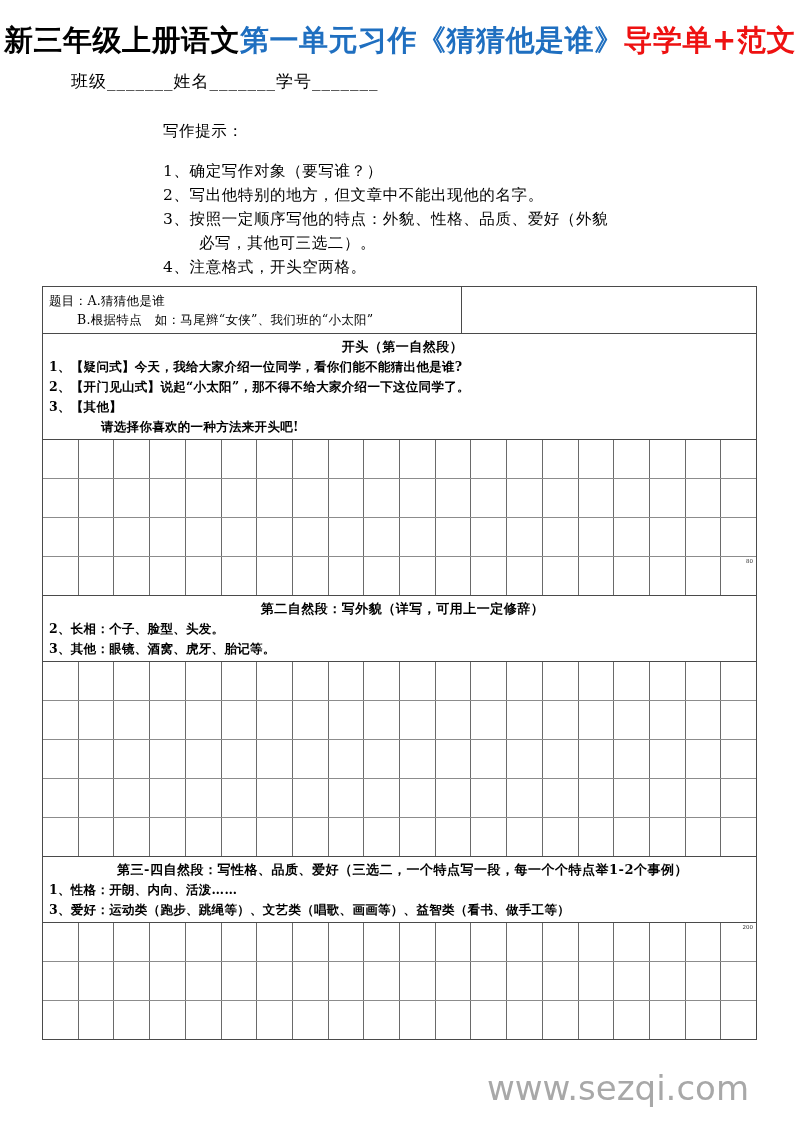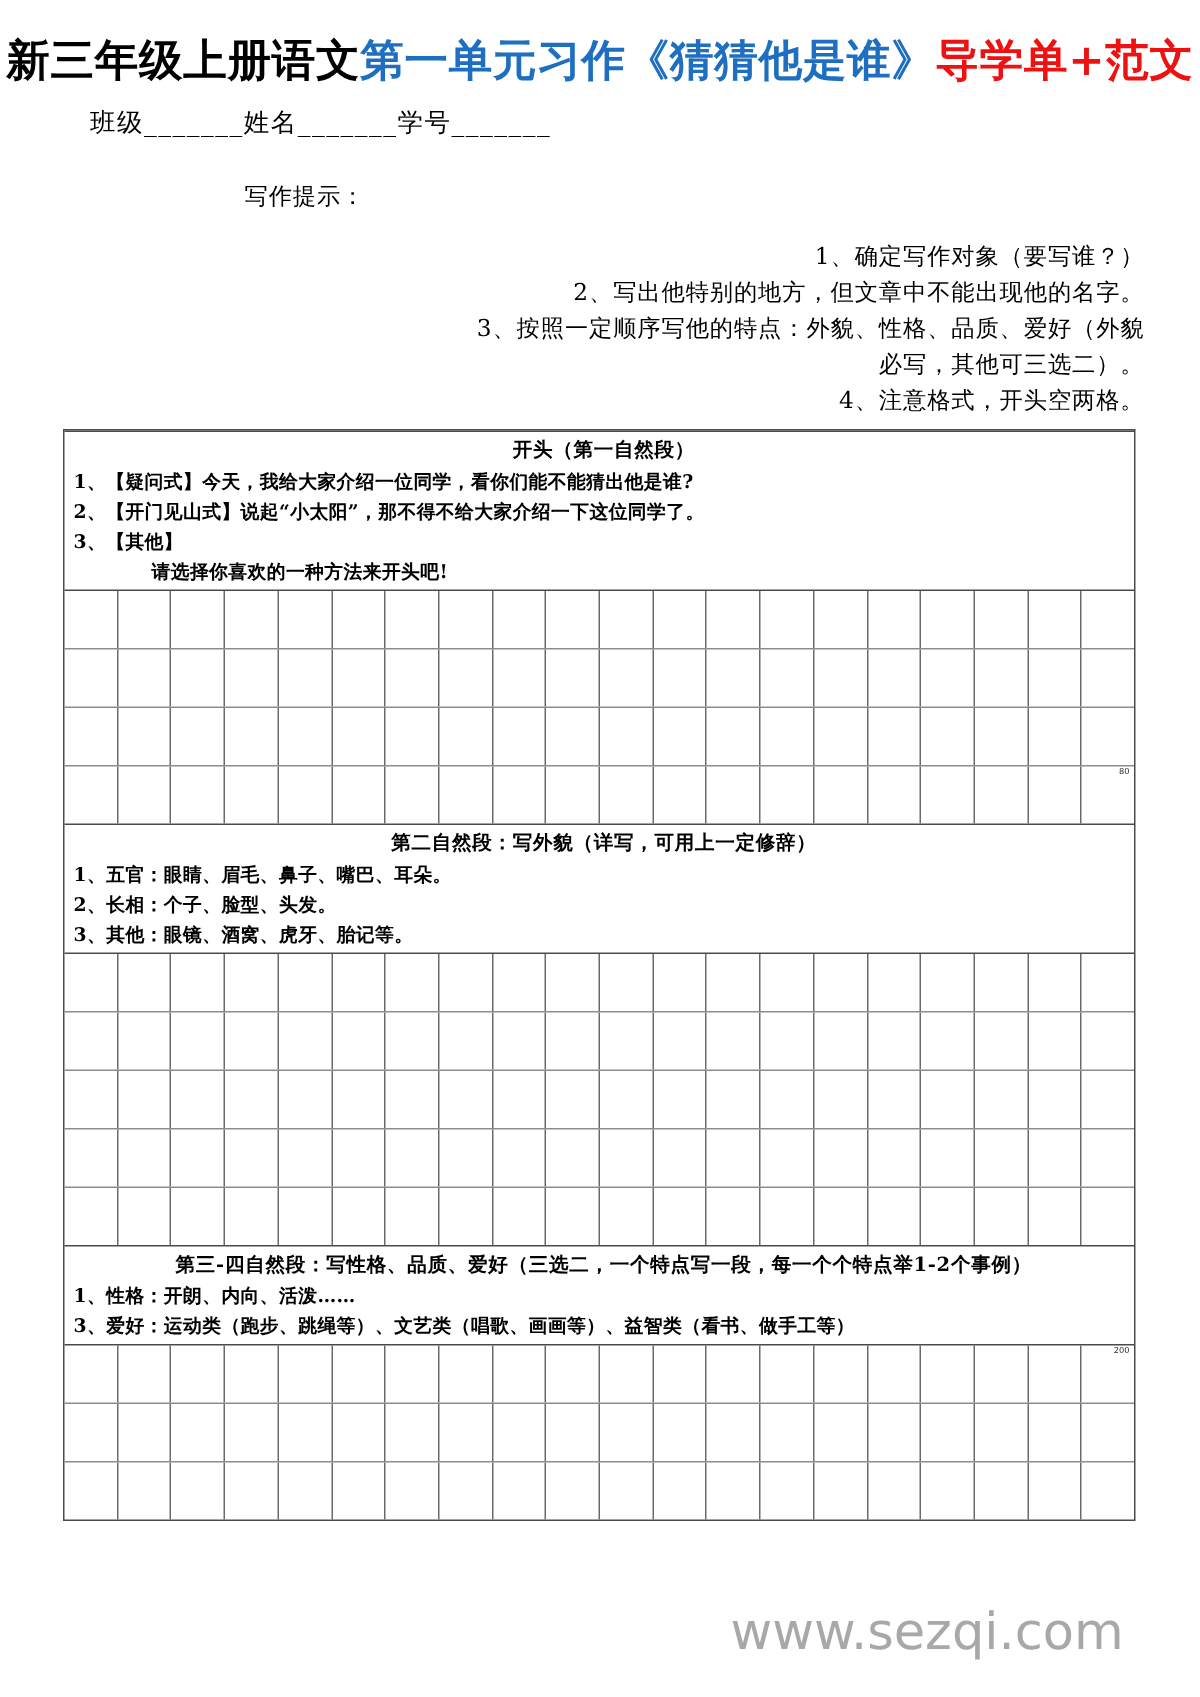--- a/index.html
+++ b/index.html
@@ -31,21 +31,21 @@
     letter-spacing: 0.5px;
     line-height: 36px;
     white-space: nowrap;
   }
   .t-black { color: #000000; }
   .t-blue  { color: #1F6FC0; }
   .t-red   { color: #EE1111; }
 
   .info-line {
     position: absolute;
-    left: 60px;
+    left: 71px;
     top: 70px;
     font-family: "DejaVu Serif", "Liberation Serif", serif;
     font-size: 17px;
     letter-spacing: 1px;
     white-space: nowrap;
   }
 
   
   .tips {
     position: absolute;
@@ -55,21 +55,20 @@
     font-family: "DejaVu Serif", "Liberation Serif", serif;
     font-size: 15.5px;
     line-height: 24px;
     letter-spacing: 0.6px;
   }
   .tips-head {
     margin-bottom: 16px;
   }
   .tip-row {
     white-space: pre-wrap;
-    text-align: right;
   }
   .tip-cont {
     padding-left: 36px;
   }
 
   
   .sheet {
     position: absolute;
     left: 42px;
     top: 286px;
@@ -171,20 +170,24 @@
   <div class="tip-row">1、确定写作对象（要写谁？）</div>
   <div class="tip-row">2、写出他特别的地方，但文章中不能出现他的名字。</div>
   <div class="tip-row">3、按照一定顺序写他的特点：外貌、性格、品质、爱好（外貌</div>
   <div class="tip-row tip-cont">必写，其他可三选二）。</div>
   <div class="tip-row">4、注意格式，开头空两格。</div>
 </div>
 
 <div class="sheet">
 
   <div class="topic-row">
+    <div class="topic-left">
+      <div>题目：A.猜猜他是谁</div>
+      <div class="topic-sub">B.根据特点　如：马尾辫“女侠”、我们班的“小太阳”</div>
+    </div>
     <div class="topic-right"></div>
   </div>
 
   <div>
     <div class="sec-head">
       <div class="sec-title">开头（第一自然段）</div>
       <div class="sec-line">1、【疑问式】今天，我给大家介绍一位同学，看你们能不能猜出他是谁?</div>
       <div class="sec-line">2、【开门见山式】说起“小太阳”，那不得不给大家介绍一下这位同学了。</div>
       <div class="sec-line">3、【其他】</div>
       <div class="sec-line sec-indent">请选择你喜欢的一种方法来开头吧!</div>
@@ -279,21 +282,20 @@
           <div class="gcell">
             <span class="cellnum">80</span>
           </div>
         </div>
       </div>
   </div>
 
   <div>
     <div class="sec-head">
       <div class="sec-title">第二自然段：写外貌（详写，可用上一定修辞）</div>
-      <div class="sec-line">1、五官：眼睛、眉毛、鼻子、嘴巴、耳朵。</div>
       <div class="sec-line">2、长相：个子、脸型、头发。</div>
       <div class="sec-line">3、其他：眼镜、酒窝、虎牙、胎记等。</div>
     </div>
     <div class="grid grid-bottom">
         <div class="grow">
           <div class="gcell"></div>
           <div class="gcell"></div>
           <div class="gcell"></div>
           <div class="gcell"></div>
           <div class="gcell"></div>

